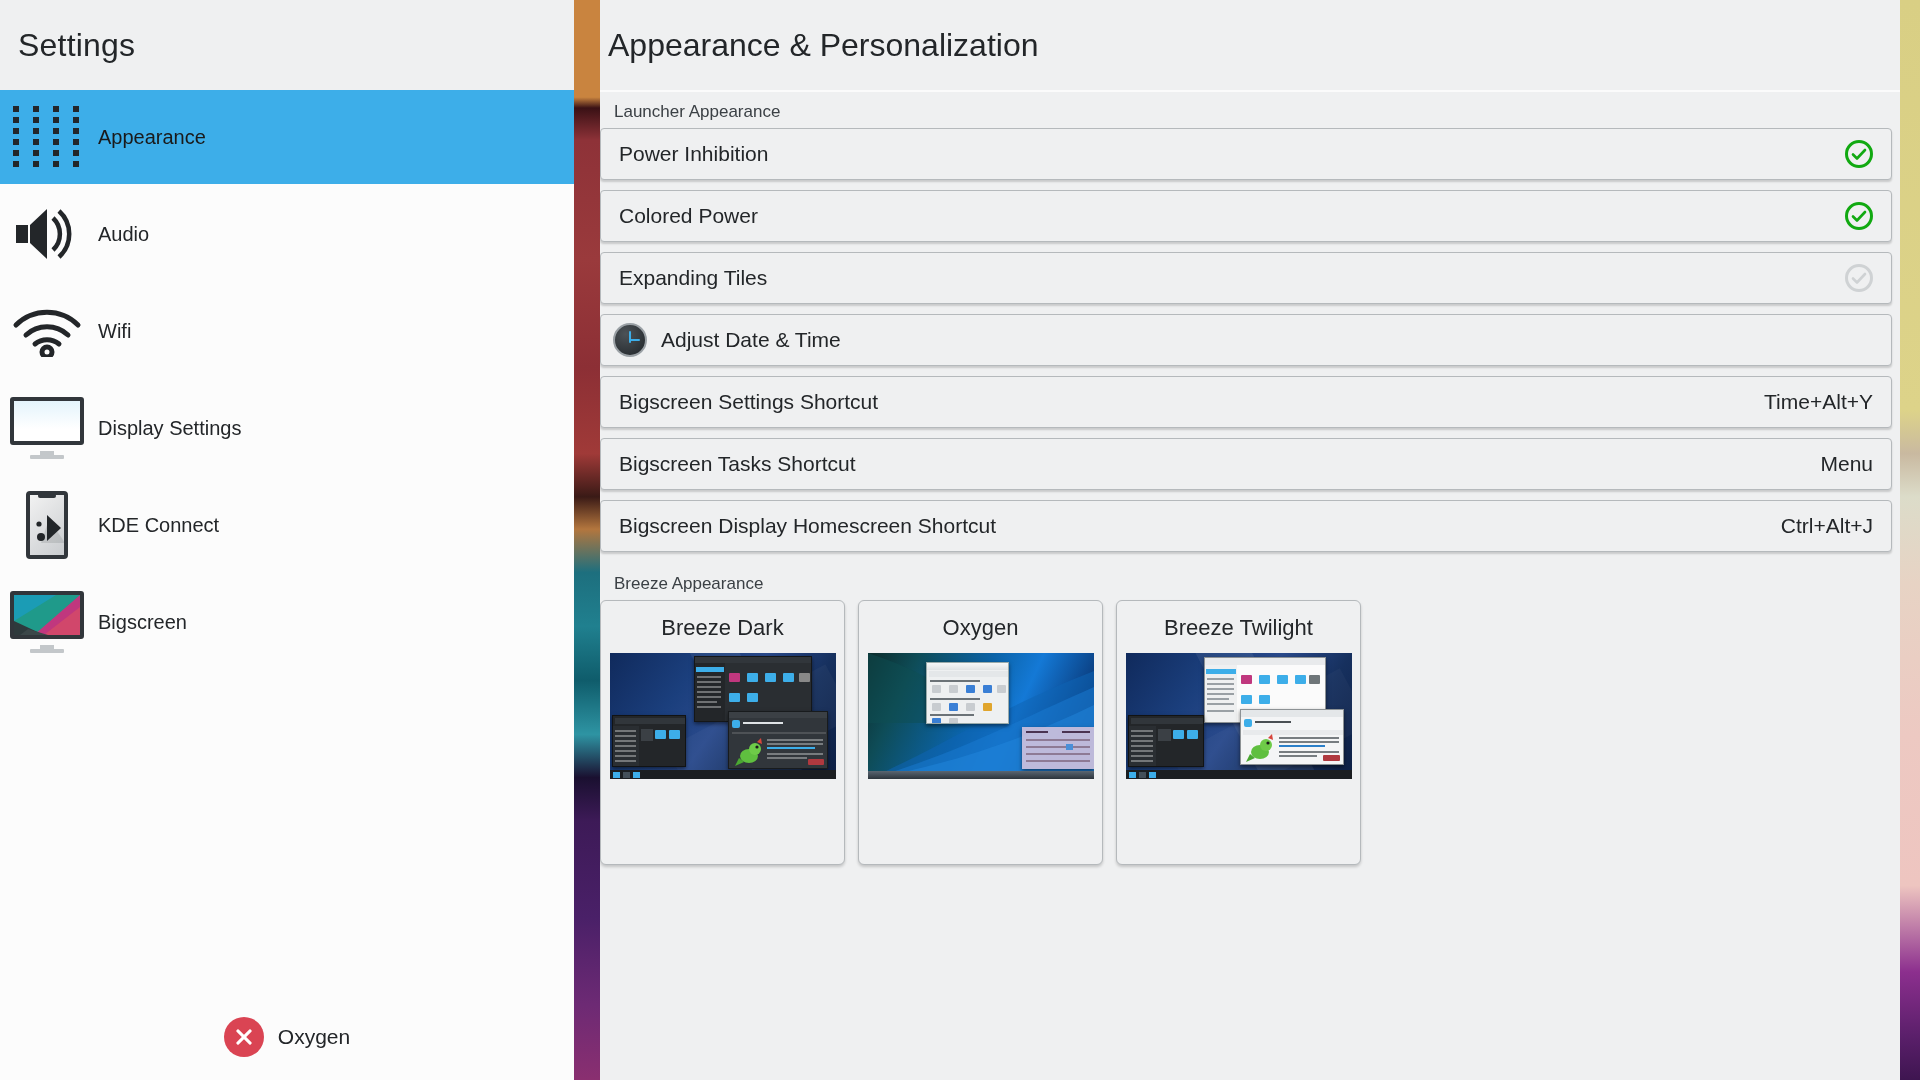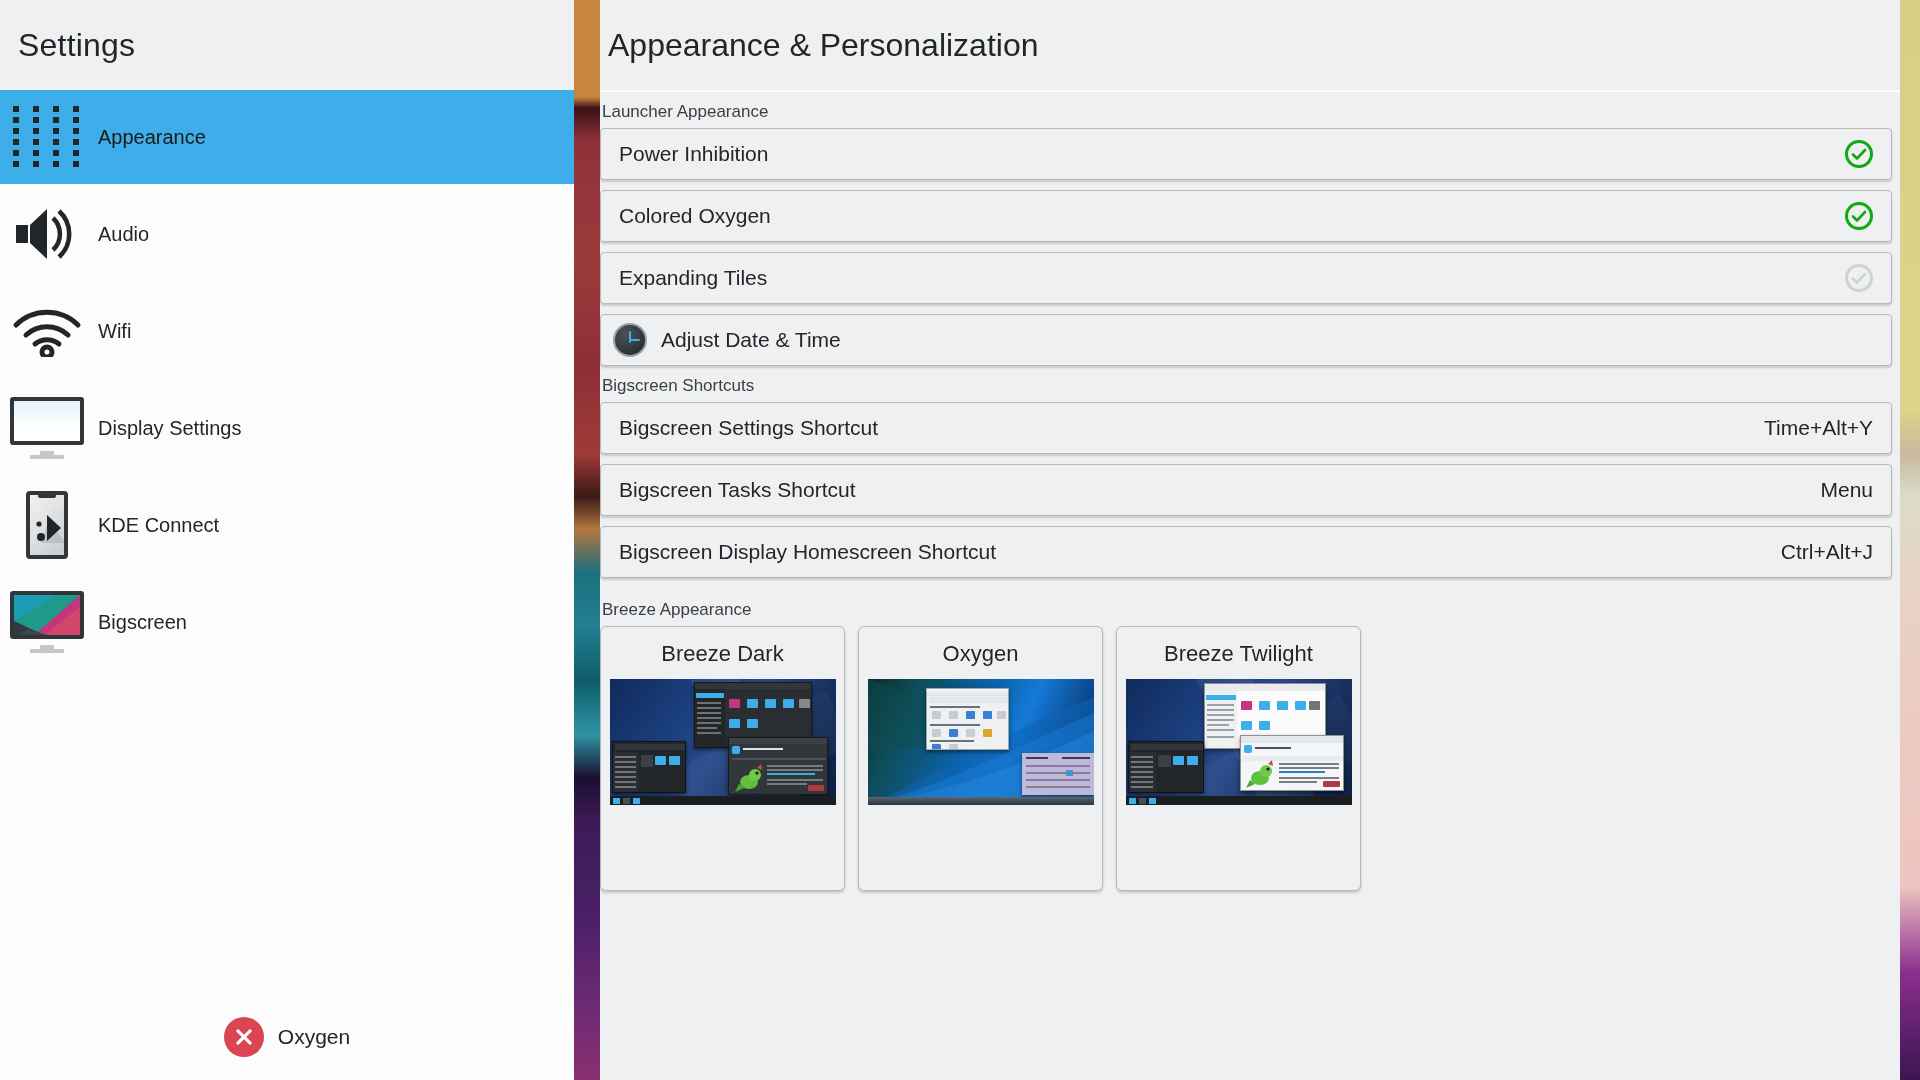--- a/index.html
+++ b/index.html
@@ -135,21 +135,21 @@
   }
   #main-header {
     height:92px; flex:0 0 92px;
     display:flex; align-items:center; padding-left:8px;
     border-bottom:2px solid #fbfbfb;
   }
   #main-title { font-size:32px; color:#232629; font-weight:400; }
   #main-body { flex:1 1 auto; padding:0 8px 0 0; overflow:hidden; }
 
   .section-label {
-    font-size:17px; color:#3b4045; margin:10px 0 6px 2px;
+    font-size:17px; color:#3b4045; margin:10px 0 6px 14px;
   }
 
   .row {
     position:relative;
     height:52px; margin-bottom:10px;
     background:#eff0f1;
     border:1px solid #b5b9bc;
     border-radius:4px;
     box-shadow: 0 2px 2px rgba(0,0,0,.16);
     display:flex; align-items:center;
@@ -358,21 +358,21 @@
     <div class="row">
       <span class="row-label">Power Inhibition</span>
       <span class="check">
         <svg width="16" height="13" viewBox="0 0 16 13">
             <path d="M2 6.5 L6 10.5 L14 2" fill="none" stroke="#11a911" stroke-width="2.6" stroke-linecap="round" stroke-linejoin="round"></path>
           </svg>
       </span>
     </div>
 
     <div class="row">
-      <span class="row-label">Colored Oxygen</span>
+      <span class="row-label">Colored Power</span>
       <span class="check">
         <svg width="16" height="13" viewBox="0 0 16 13">
             <path d="M2 6.5 L6 10.5 L14 2" fill="none" stroke="#11a911" stroke-width="2.6" stroke-linecap="round" stroke-linejoin="round"></path>
           </svg>
       </span>
     </div>
 
     <div class="row">
       <span class="row-label">Expanding Tiles</span>
       <span class="check off">
@@ -383,21 +383,20 @@
     </div>
 
     <div class="row icon-row">
       <span class="clock-icon">
         <i class="hand h-min"></i>
           <i class="hand h-hour"></i>
       </span>
       <span class="row-label">Adjust Date &amp; Time</span>
     </div>
 
-    <div class="section-label">Bigscreen Shortcuts</div>
 
     <div class="row">
       <span class="row-label">Bigscreen Settings Shortcut</span>
       <span class="row-value">Time+Alt+Y</span>
     </div>
 
     <div class="row">
       <span class="row-label">Bigscreen Tasks Shortcut</span>
       <span class="row-value">Menu</span>
     </div>

